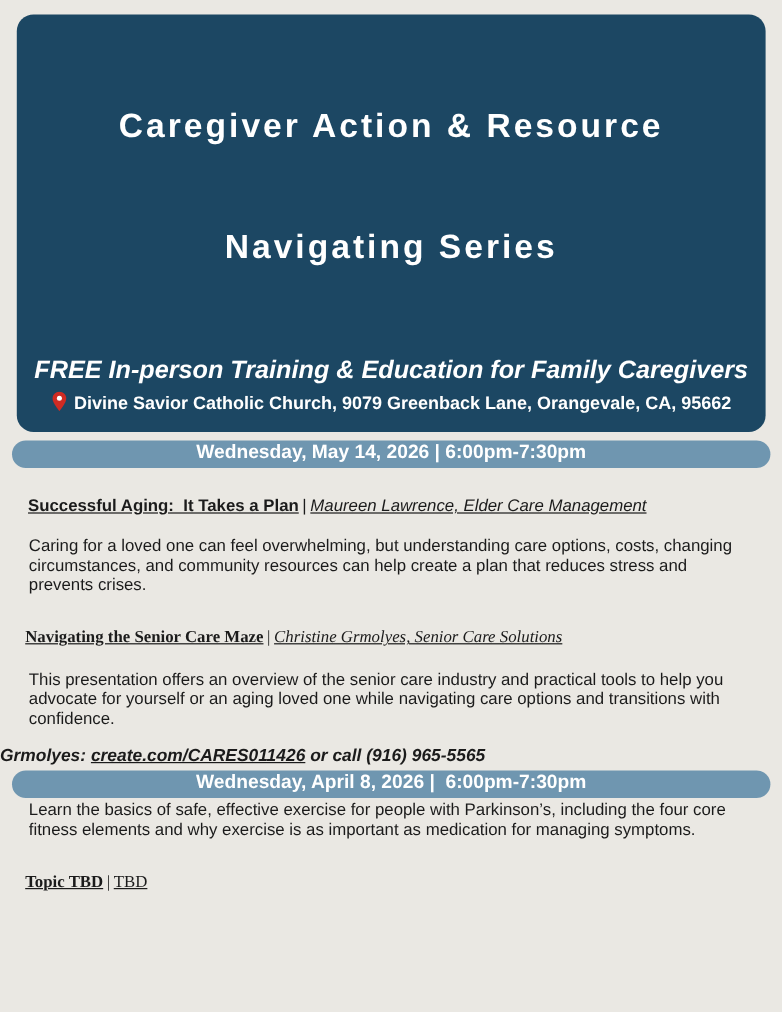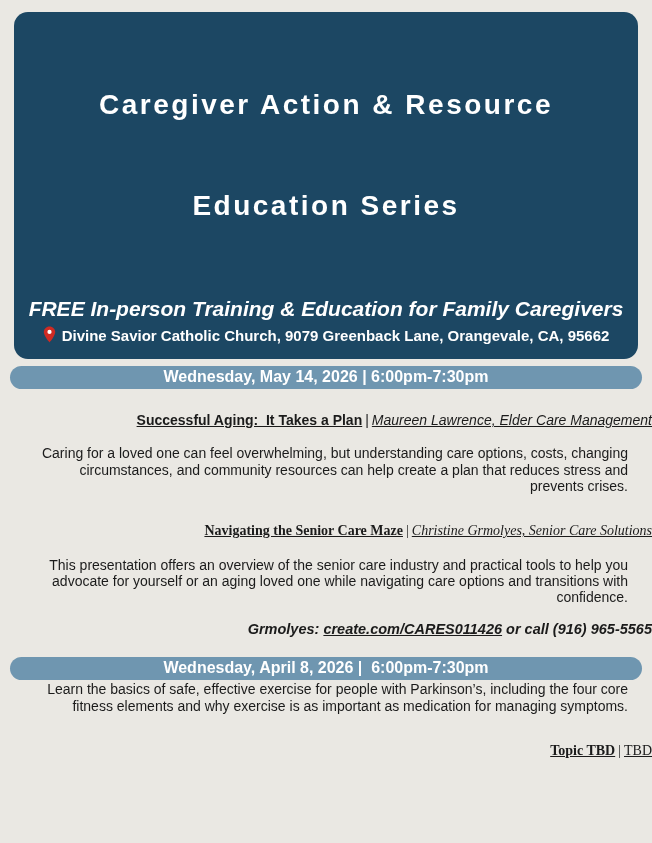--- a/index.html
+++ b/index.html
@@ -49,45 +49,45 @@
     border-radius:12px;
     color:#fff;
     font-weight:bold;
     font-size:16px;
     text-align:center;
     padding:2px 0 3px;
     white-space:pre-wrap;
   }
 
   
-  .section{text-align:right;font-size:14px;line-height:1.16;}
+  .section{text-align:left;font-size:14px;line-height:1.16;}
   .talk-heading{margin-top:7px;white-space:pre-wrap;}
   .tt{font-weight:bold;text-decoration:underline;white-space:pre-wrap;}
   .sep{margin:0 3px;}
   .tp{font-style:italic;text-decoration:underline;}
   .tp.plain{font-style:normal;}
   .desc{margin:1px 24px 0;}
   .tbd-gap{height:50px;}
   .register{
     margin-top:15px;
     font-weight:bold;font-style:italic;font-size:14.5px;
   }
   .reg-link{text-decoration:underline;color:inherit;cursor:pointer;}
-  .mt16{margin-top:20px;}
+  .mt16{margin-top:4px;}
   .mt13{margin-top:13px;font-family:Liberation Serif, serif;}
 </style>
 </head>
 <body>
 
 <div class="page">
 
   <div class="header">
     <div class="title">
       <div>Caregiver Action &amp; Resource</div>
-      <div>Education Series</div>
+      <div>Navigating Series</div>
     </div>
     <div class="subtitle">FREE In-person Training &amp; Education for Family Caregivers</div>
     <div class="location">
       <span class="pin-icon">
         <svg width="13" height="17" viewBox="0 0 13 17">
             <path d="M6.5 0.5 C3.2 0.5 0.8 3 0.8 6.1 c0 4 5.7 10.4 5.7 10.4 s5.7-6.4 5.7-10.4 C12.2 3 9.8 0.5 6.5 0.5 z" fill="#cf2b23"></path>
             <circle cx="6.5" cy="5.9" r="2.1" fill="#ffffff"></circle>
           </svg>
       </span>
       <span>Divine Savior Catholic Church, 9079 Greenback Lane, Orangevale, CA, 95662</span>

